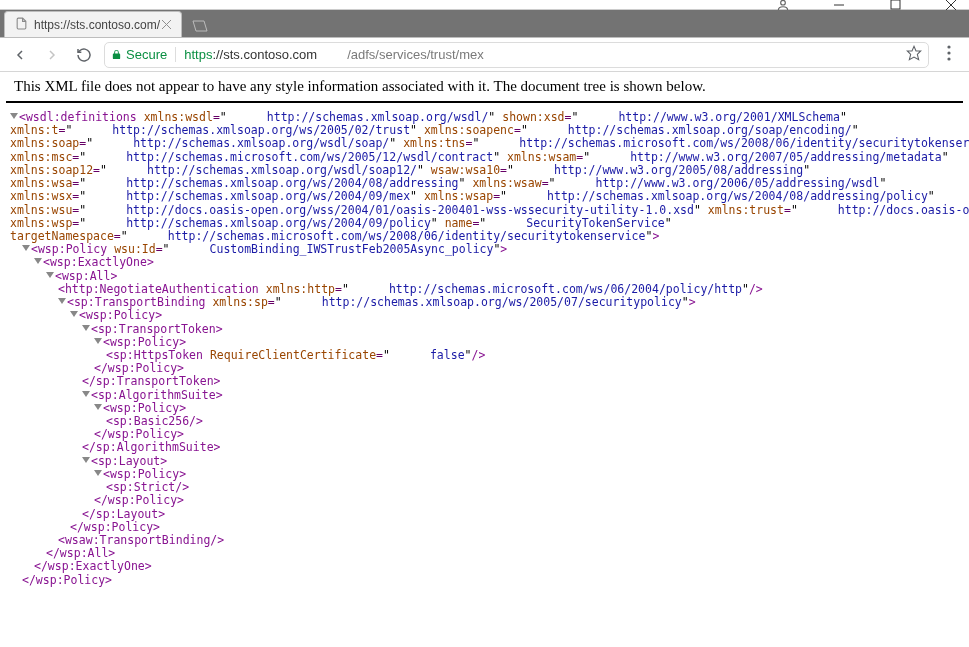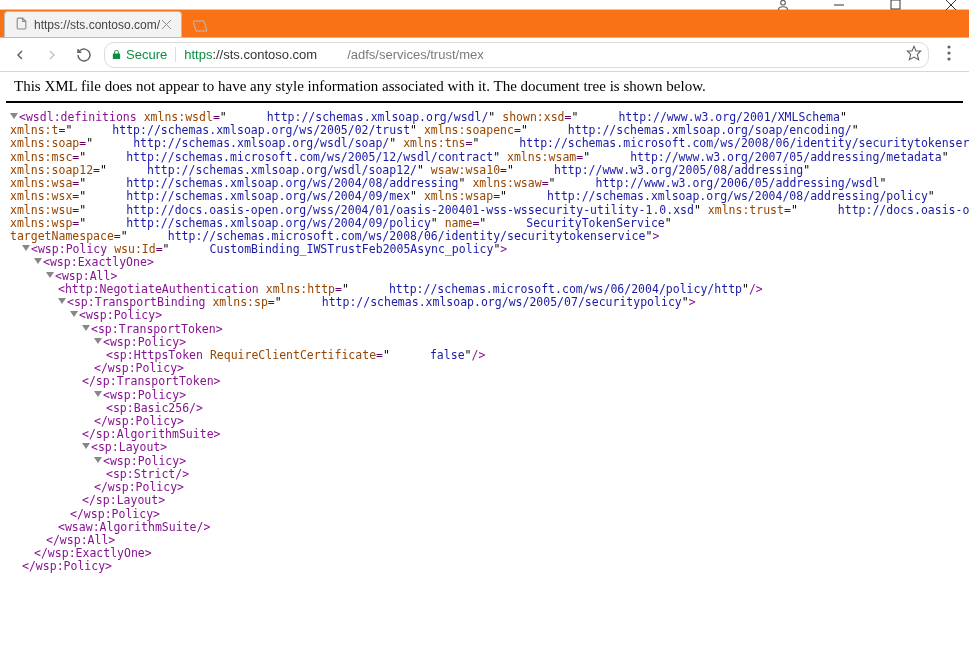--- a/index.html
+++ b/index.html
@@ -1,26 +1,26 @@
 <!DOCTYPE html>
 <html><head>
 <meta charset="utf-8">
 <style>
   * { margin: 0; padding: 0; box-sizing: border-box; }
   body { font-family: -apple-system, "Segoe UI", Arial, sans-serif; font-size: 12px; background: #fff; width: 969px; height: 647px; overflow: hidden; display:flex; flex-direction:column; }
   .titlebar { height: 10px; background: #fff; border-bottom: 1px solid #ccc; display: flex; justify-content: flex-end; align-items: center; padding: 0 4px; gap: 28px; }
   .sys-icon { display:flex; align-items:center; justify-content:center; width: 28px; height:10px;}
-  .tabstrip { height: 28px; background: #f97316; display: flex; align-items: flex-end; padding-left: 4px; border-bottom:1px solid #bdbdbd;}
+  .tabstrip { height: 28px; background: #737373; display: flex; align-items: flex-end; padding-left: 4px; border-bottom:1px solid #bdbdbd;}
   .tab { display: flex; align-items: center; height: 26px; background: #f2f2f2; border: 1px solid #bdbdbd; border-bottom:none; border-top-left-radius: 4px; border-top-right-radius: 4px; padding: 0 8px 0 10px; min-width: 170px; font-size: 12px; color: #444;}
   .tab .close { margin-left: auto; opacity: .7; padding:2px;}
   .newtab { margin-left:6px; width:22px; height:22px; display:flex; align-items:center; justify-content:center; color:#777;}
   .toolbar { height: 34px; display: flex; align-items: center; padding: 0 8px; gap: 8px; border-bottom: 1px solid #d6d6d6; }
   .nav-btn { width: 24px; height: 24px; display: flex; align-items: center; justify-content: center; color: #5f6368; }
   .nav-btn.disabled { color: #bfbfbf; }
-  .omnibox { flex: 1; height: 26px; border: 1px solid #dcdcdc; border-radius: 10px; display: flex; align-items: center; padding: 0 6px; font-size: 13px; font-family: Arial, sans-serif; }
+  .omnibox { flex: 1; height: 26px; border: 1px solid #dcdcdc; border-radius: 5px; display: flex; align-items: center; padding: 0 6px; font-size: 13px; font-family: Arial, sans-serif; }
   .secure-badge { display: flex; align-items: center; color: #0a8f42; gap: 4px; font-size: 13px; padding-right: 8px; border-right: 1px solid #ddd; margin-right: 8px;}
   .lock-svg { width: 11px; height: 13px; }
   .url-host { color: #333; }
   .url-path { color: #7a7a7a; margin-left: 30px; }
   .star { margin-left: auto; color: #5f6368; }
   .overflow { width:24px; text-align:center; color:#5f6368; }
   .content { flex: 1; overflow: auto; font-family: "Segoe UI", Arial, sans-serif; position:relative; }
   .content::-webkit-scrollbar { width: 16px; }
   .content::-webkit-scrollbar-track { background: #f1f1f1; }
   .content::-webkit-scrollbar-thumb { background: #c1c1c1; }
@@ -137,28 +137,29 @@
       <div class="line i2"><span class="tog"></span><span class="pun">&lt;</span><span class="el">wsp:ExactlyOne</span><span class="pun">&gt;</span></div>
       <div class="line i3"><span class="tog"></span><span class="pun">&lt;</span><span class="el">wsp:All</span><span class="pun">&gt;</span></div>
       <div class="line i4"><span class="pun">&lt;</span><span class="el">http:NegotiateAuthentication</span> <span class="attr-n">xmlns:http</span><span class="eq">=</span>"<span class="attr-v">http://schemas.microsoft.com/ws/06/2004/policy/http</span>"<span class="pun">/&gt;</span></div>
       <div class="line i4"><span class="tog"></span><span class="pun">&lt;</span><span class="el">sp:TransportBinding</span> <span class="attr-n">xmlns:sp</span><span class="eq">=</span>"<span class="attr-v">http://schemas.xmlsoap.org/ws/2005/07/securitypolicy</span>"<span class="pun">&gt;</span></div>
       <div class="line i5"><span class="tog"></span><span class="pun">&lt;</span><span class="el">wsp:Policy</span><span class="pun">&gt;</span></div>
       <div class="line i6"><span class="tog"></span><span class="pun">&lt;</span><span class="el">sp:TransportToken</span><span class="pun">&gt;</span></div>
       <div class="line i7"><span class="tog"></span><span class="pun">&lt;</span><span class="el">wsp:Policy</span><span class="pun">&gt;</span></div>
       <div class="line i8"><span class="pun">&lt;</span><span class="el">sp:HttpsToken</span> <span class="attr-n">RequireClientCertificate</span><span class="eq">=</span>"<span class="attr-v">false</span>"<span class="pun">/&gt;</span></div>
       <div class="line i7"><span class="pun">&lt;/</span><span class="el">wsp:Policy</span><span class="pun">&gt;</span></div>
       <div class="line i6"><span class="pun">&lt;/</span><span class="el">sp:TransportToken</span><span class="pun">&gt;</span></div>
+      <div class="line i6"><span class="tog"></span><span class="pun">&lt;</span><span class="el">sp:AlgorithmSuite</span><span class="pun">&gt;</span></div>
       <div class="line i7"><span class="tog"></span><span class="pun">&lt;</span><span class="el">wsp:Policy</span><span class="pun">&gt;</span></div>
       <div class="line i8"><span class="pun">&lt;</span><span class="el">sp:Basic256</span><span class="pun">/&gt;</span></div>
       <div class="line i7"><span class="pun">&lt;/</span><span class="el">wsp:Policy</span><span class="pun">&gt;</span></div>
       <div class="line i6"><span class="pun">&lt;/</span><span class="el">sp:AlgorithmSuite</span><span class="pun">&gt;</span></div>
       <div class="line i6"><span class="tog"></span><span class="pun">&lt;</span><span class="el">sp:Layout</span><span class="pun">&gt;</span></div>
       <div class="line i7"><span class="tog"></span><span class="pun">&lt;</span><span class="el">wsp:Policy</span><span class="pun">&gt;</span></div>
       <div class="line i8"><span class="pun">&lt;</span><span class="el">sp:Strict</span><span class="pun">/&gt;</span></div>
       <div class="line i7"><span class="pun">&lt;/</span><span class="el">wsp:Policy</span><span class="pun">&gt;</span></div>
       <div class="line i6"><span class="pun">&lt;/</span><span class="el">sp:Layout</span><span class="pun">&gt;</span></div>
       <div class="line i5"><span class="pun">&lt;/</span><span class="el">wsp:Policy</span><span class="pun">&gt;</span></div>
-      <div class="line i4"><span class="pun">&lt;</span><span class="el">wsaw:AlgorithmSuite</span><span class="pun">/&gt;</span></div>
+      <div class="line i4"><span class="pun">&lt;</span><span class="el">wsaw:TransportBinding</span><span class="pun">/&gt;</span></div>
       <div class="line i3"><span class="pun">&lt;/</span><span class="el">wsp:All</span><span class="pun">&gt;</span></div>
       <div class="line i2"><span class="pun">&lt;/</span><span class="el">wsp:ExactlyOne</span><span class="pun">&gt;</span></div>
       <div class="line i1"><span class="pun">&lt;/</span><span class="el">wsp:Policy</span><span class="pun">&gt;</span></div>
     </div>
 </div>
 
 </body></html>

